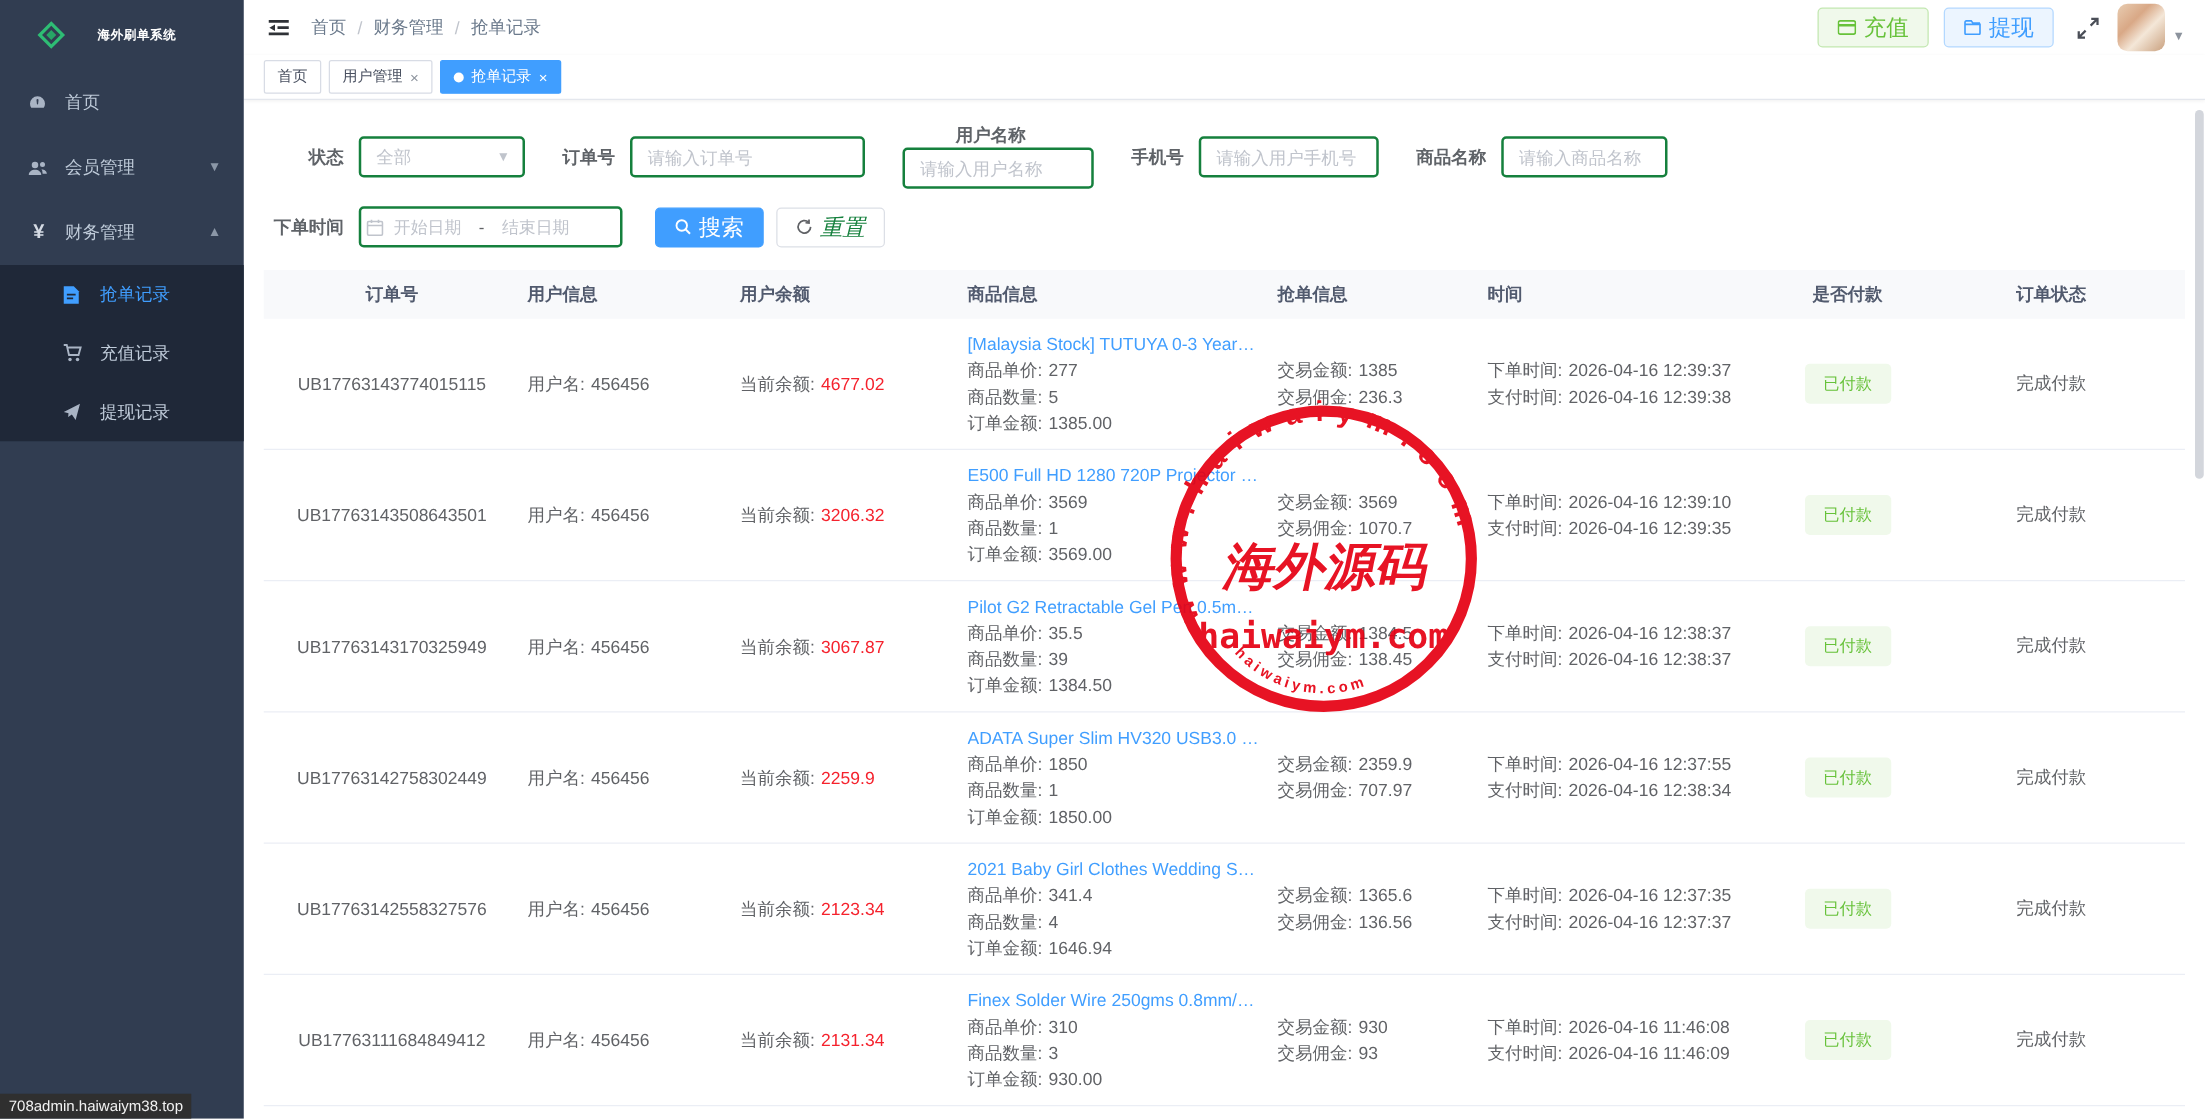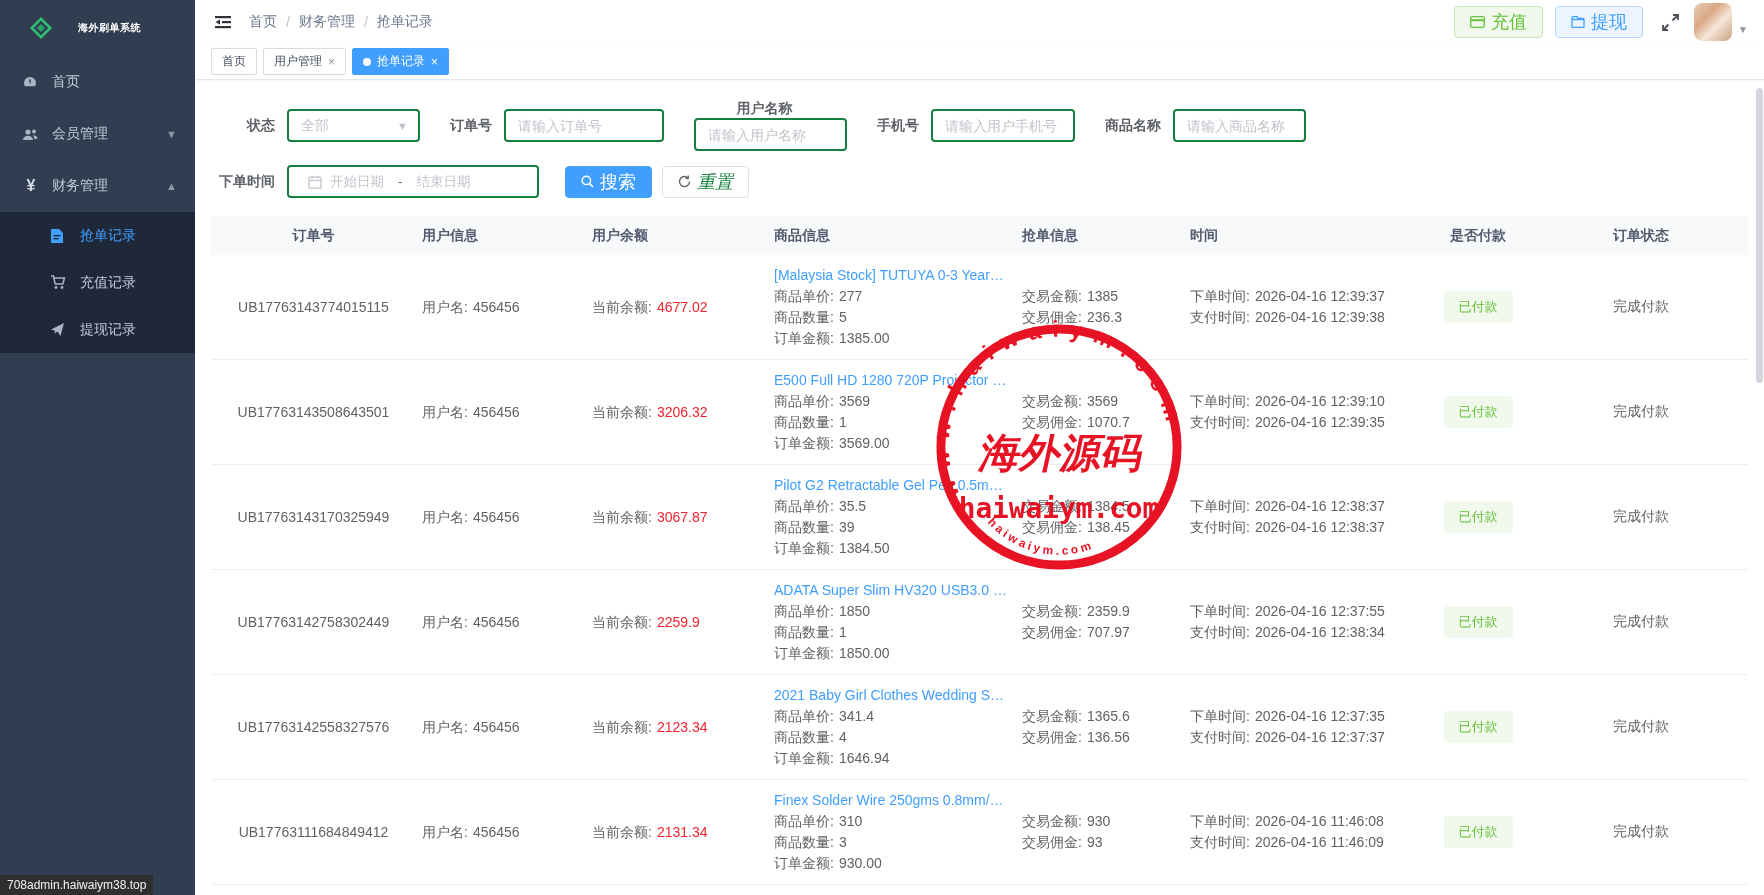--- a/index.html
+++ b/index.html
@@ -48,21 +48,21 @@
   
   .content { flex:1; padding:20px 16px 0 16px; position:relative; min-width:0; }
   .filter-row { display:flex; align-items:center; margin-bottom:14px; }
   .f-label { font-weight:bold; color:#5f6368; margin-right:12px; white-space:nowrap; }
   .f-item { display:flex; align-items:center; }
   .sel, .inp, .daterange { height:33px; border:2px solid #15803d; border-radius:4px; background:#fff; }
   .sel { width:133px; display:flex; align-items:center; justify-content:space-between; padding:0 10px 0 12px; cursor:pointer; color:#c0c4cc; }
   .sel .sel-chev { color:#c0c4cc; font-size:11px; }
   .inp { padding:0 12px; font-size:14px; color:#606266; outline:none; font-family:inherit; }
   .inp::placeholder { color:#c0c4cc; }
-  .daterange { width:252px; display:flex; align-items:center; gap:8px; padding:0 19px; color:#c0c4cc; cursor:pointer; }
+  .daterange { width:211px; display:flex; align-items:center; gap:8px; padding:0 4px; color:#c0c4cc; cursor:pointer; }
   .daterange .dr-text { font-size:13.5px; }
   .btn-search { background:#409eff; border-color:#409eff; color:#fff; margin-left:26px; }
   .btn-reset { border-color:#dcdfe6; color:#15803d; margin-left:10px;font-style:italic; }
   .icon-svg { display:block; }
 
   
   .table { margin-top:18px; }
   .t-head, .t-row { display:grid; grid-template-columns:205px 170px 182px 248px 168px 238px 112px 1fr; align-items:center; }
   .t-head { height:39px; background:#f8f9fb; color:#515a6e; font-weight:bold; }
   .t-head > div { padding:0 6px; }
@@ -230,21 +230,21 @@
       <div class="filter-row" style="padding-left:36px;">
         <div class="f-item">
           <span class="f-label">状态</span>
           <div class="sel">
             <span>全部</span>
             <span class="sel-chev">▼</span>
           </div>
         </div>
         <div class="f-item" style="margin-left:30px;">
           <span class="f-label">订单号</span>
-          <input class="inp" style="width: 160px;" placeholder="请输入订单号">
+          <input class="inp" style="width: 188px;" placeholder="请输入订单号">
         </div>
         <div class="f-item" style="margin-left:30px;flex-direction:column;">
           <span class="f-label">用户名称</span>
           <input class="inp" style="width: 153px;" placeholder="请输入用户名称">
         </div>
         <div class="f-item" style="margin-left:30px;">
           <span class="f-label">手机号</span>
           <input class="inp" style="width: 144px;" placeholder="请输入用户手机号">
         </div>
         <div class="f-item" style="margin-left:30px;">

